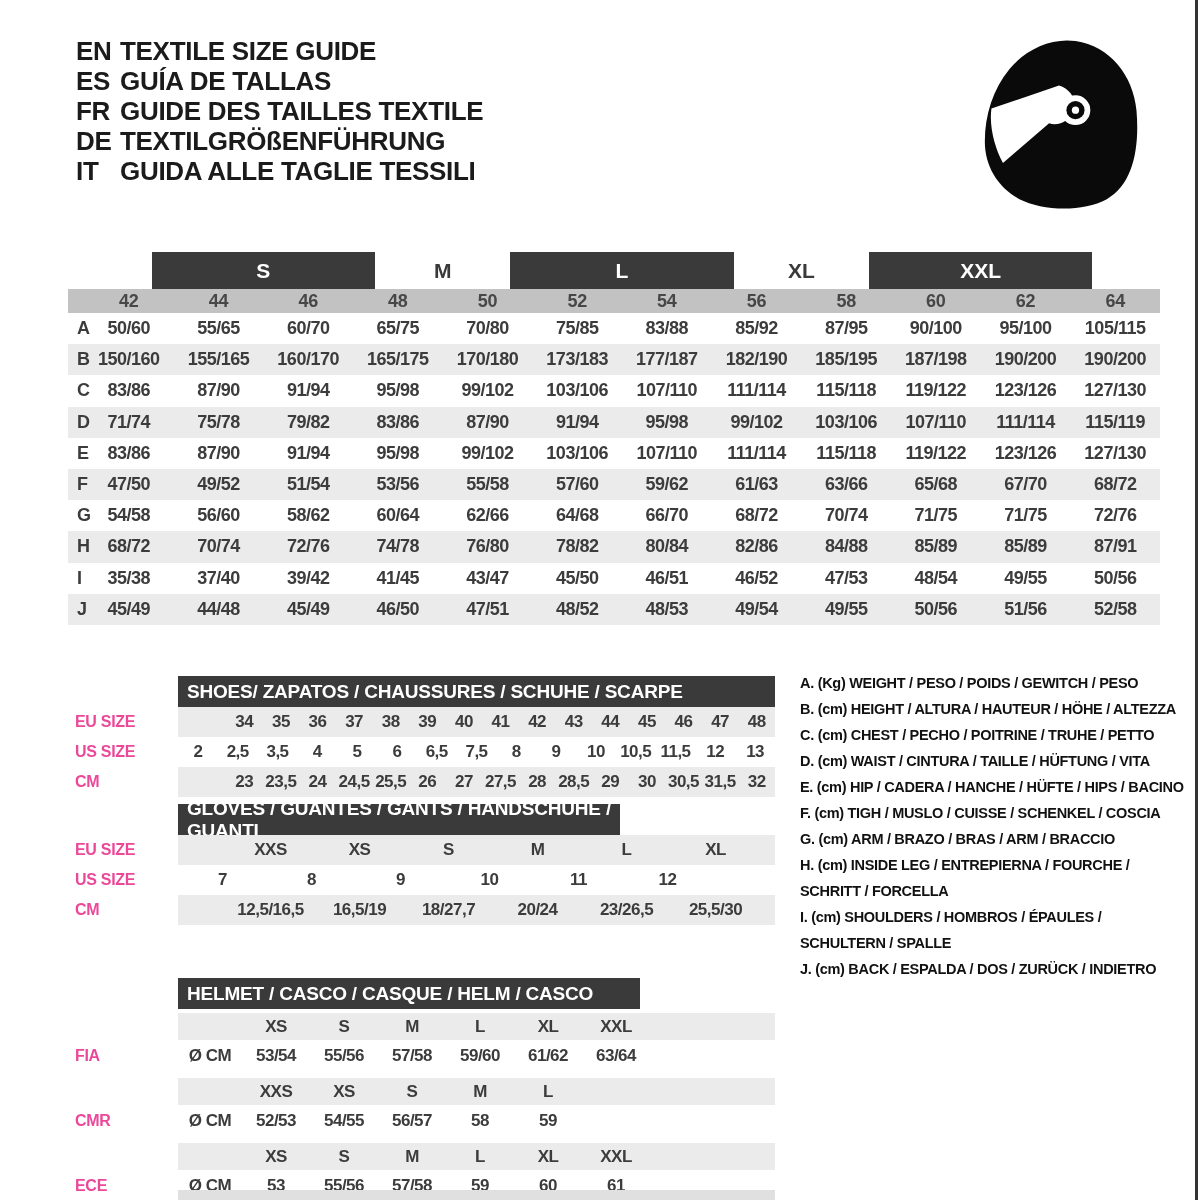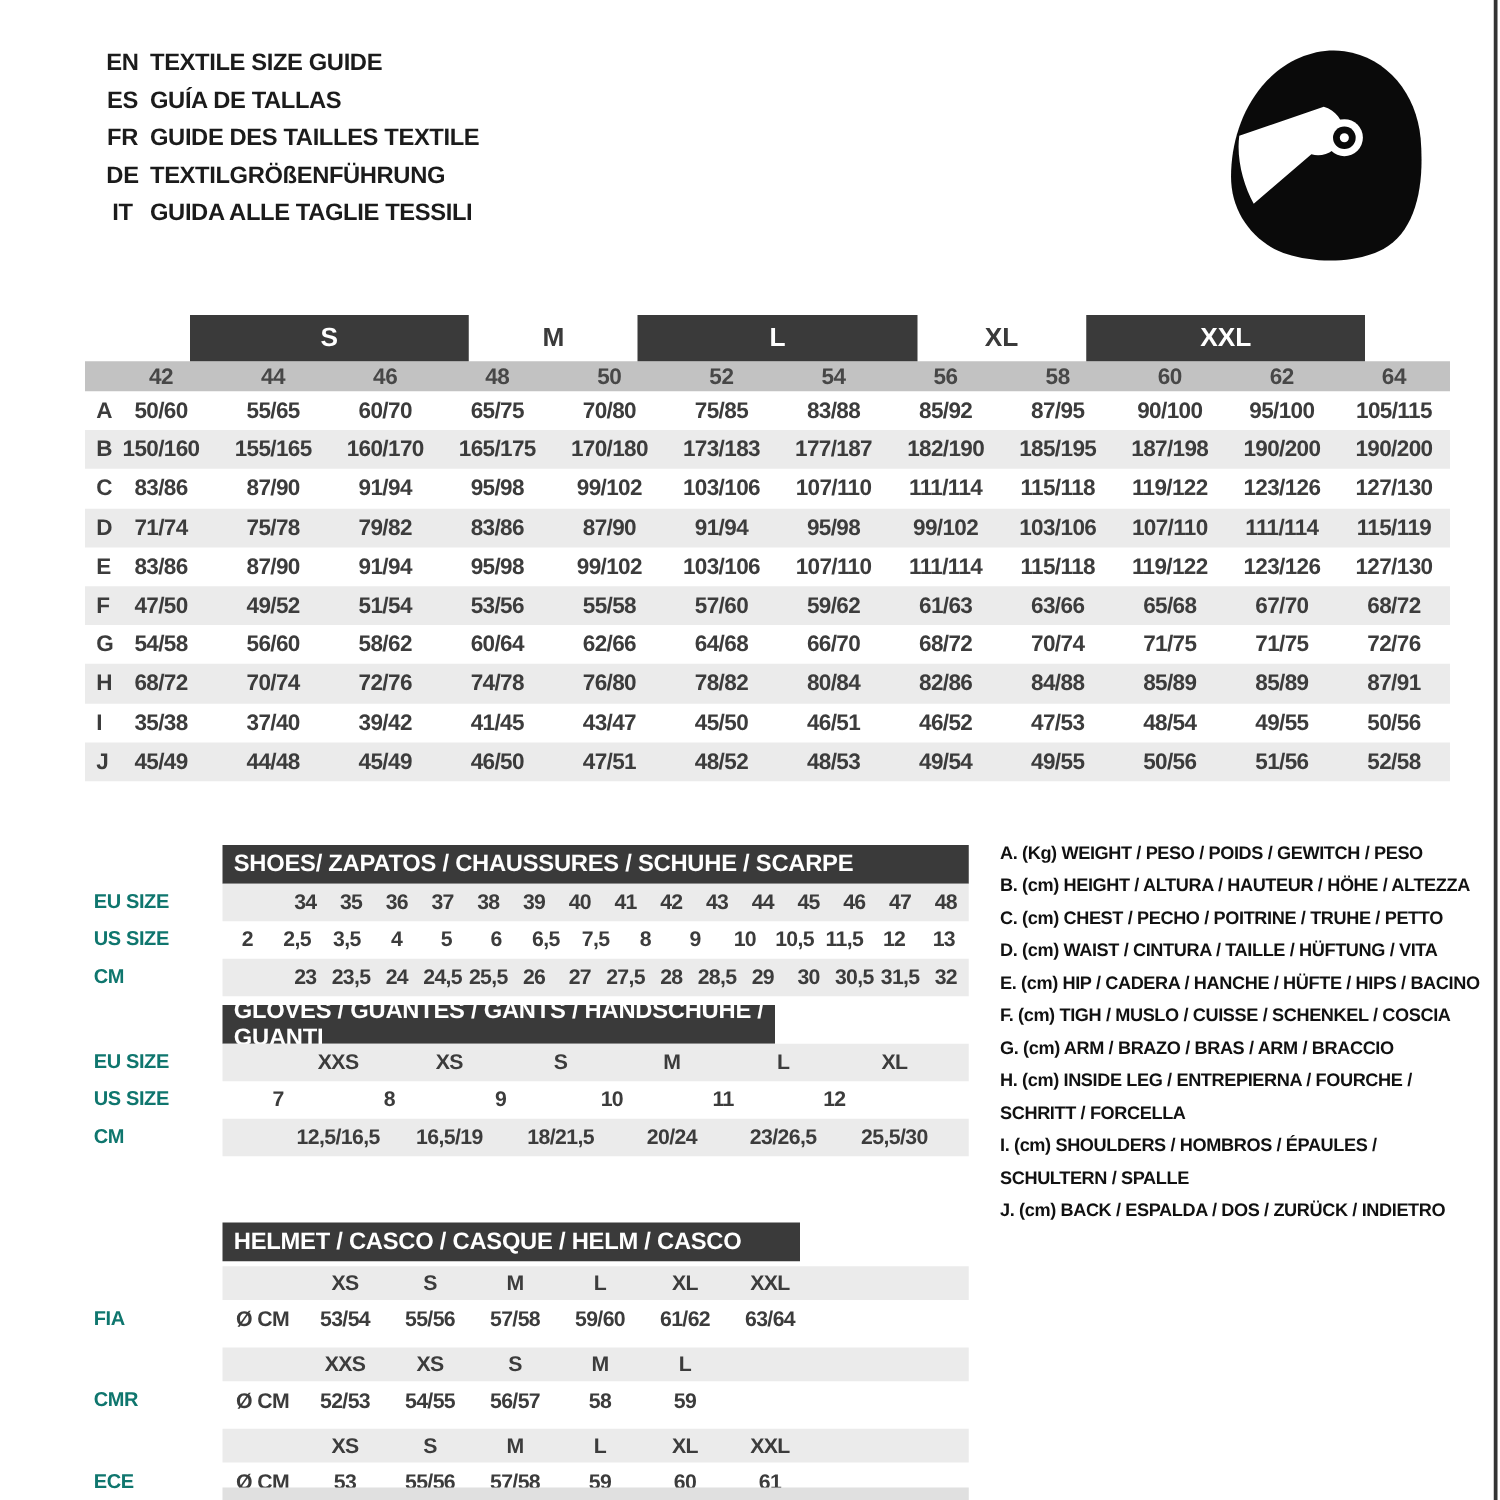--- a/index.html
+++ b/index.html
@@ -3,21 +3,21 @@
 <meta charset="utf-8">
 <style>
   html,body{margin:0;padding:0;}
   body{
     width:1200px;height:1200px;position:relative;background:#fff;
     font-family:"Liberation Sans",sans-serif;font-weight:bold;color:#3c3c3c;
     overflow:hidden;
   }
   
   .lang-block{position:absolute;left:76px;top:36px;color:#1b1b1b;}
-  .lang-row{display:flex;height:30px;align-items:center;font-size:19px;letter-spacing:-0.3px;text-align:center;}
+  .lang-row{display:flex;height:30px;align-items:center;font-size:26px;letter-spacing:-0.3px;}
   .lang-code{width:44px;flex:none;}
   
   .helmet-icon{position:absolute;left:976px;top:36px;width:166px;height:178px;}
   
   .main-table{position:absolute;left:68px;top:252px;width:1092px;}
   .mt-grid{display:grid;grid-template-columns:16px repeat(12,1fr);}
   .mt-header{height:37px;}
   .hcell{display:flex;align-items:center;justify-content:center;font-size:21px;color:#3a3a3a;position:relative;}
   .hcell.dark{background:var(--dark-bar,#3a3a3a);color:#fff;margin:0 -22px;}
   .mt-numbers{height:24px;background:var(--number-band,#c2c2c2);}
@@ -28,21 +28,21 @@
   .vcell{display:flex;align-items:center;justify-content:center;font-size:18px;letter-spacing:-0.5px;white-space:nowrap;}
   
   .sub{position:absolute;width:700px;left:75px;}
   .shoes{top:676px;}
   .gloves{top:804px;}
   .helmet{top:978px;}
   .bar{height:31px;margin-left:103px;background:var(--dark-bar,#3a3a3a);color:#fff;display:flex;align-items:center;padding-left:9px;font-size:19px;letter-spacing:-0.2px;box-sizing:border-box;}
   .gloves .bar{width:442px;}
   .helmet .bar{width:462px;}
   .srow{display:flex;height:30px;}
-  .lbl{width:103px;flex:none;display:flex;align-items:center;font-size:16px;color:#0f766e;letter-spacing:-0.3px;white-space:nowrap;}
+  .lbl{width:103px;flex:none;display:flex;align-items:center;font-size:16px;color:#ec4899;letter-spacing:-0.3px;white-space:nowrap;}
   .band{flex:1;display:grid;}
   .srow.shaded .band{background:var(--row-shade,#ebebeb);padding-left:48px;}
   .shoes .band{grid-template-columns:repeat(15,1fr);}
   .gloves .band{grid-template-columns:repeat(6,89px) 1fr;}
   .helmet .band{grid-template-columns:64px repeat(6,68px) 1fr;}
   .scell{display:flex;align-items:center;justify-content:center;font-size:17px;letter-spacing:-0.5px;white-space:nowrap;}
   .hsizes{height:27px;margin-top:7px;}
   .hsizes .band{background:var(--row-shade,#ebebeb);}
   .helmet .rows .hsizes:first-child{margin-top:4px;}
   .hvals{height:31px;}
@@ -355,21 +355,21 @@
             <div class="scell">10</div>
             <div class="scell">11</div>
             <div class="scell">12</div>
           </div>
         </div>
         <div class="srow shaded">
           <div class="lbl">CM</div>
           <div class="band">
             <div class="scell">12,5/16,5</div>
             <div class="scell">16,5/19</div>
-            <div class="scell">18/21,5</div>
+            <div class="scell">18/27,7</div>
             <div class="scell">20/24</div>
             <div class="scell">23/26,5</div>
             <div class="scell">25,5/30</div>
           </div>
         </div>
       </div>
   </div>
 
   <div class="sub helmet">
     <div class="bar">HELMET / CASCO / CASQUE / HELM / CASCO</div>

